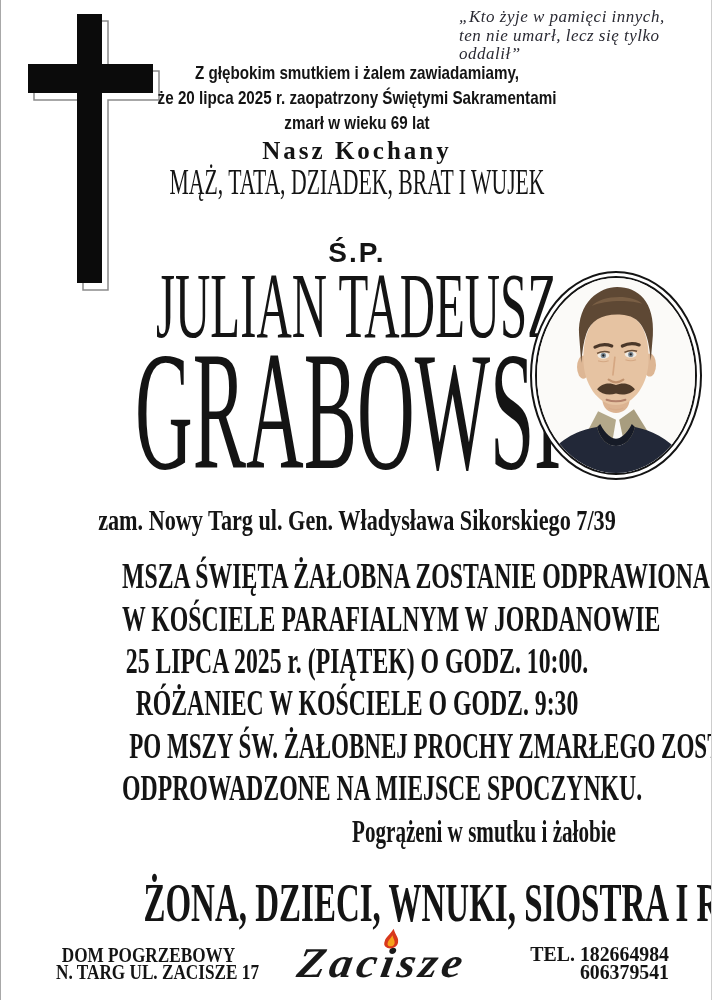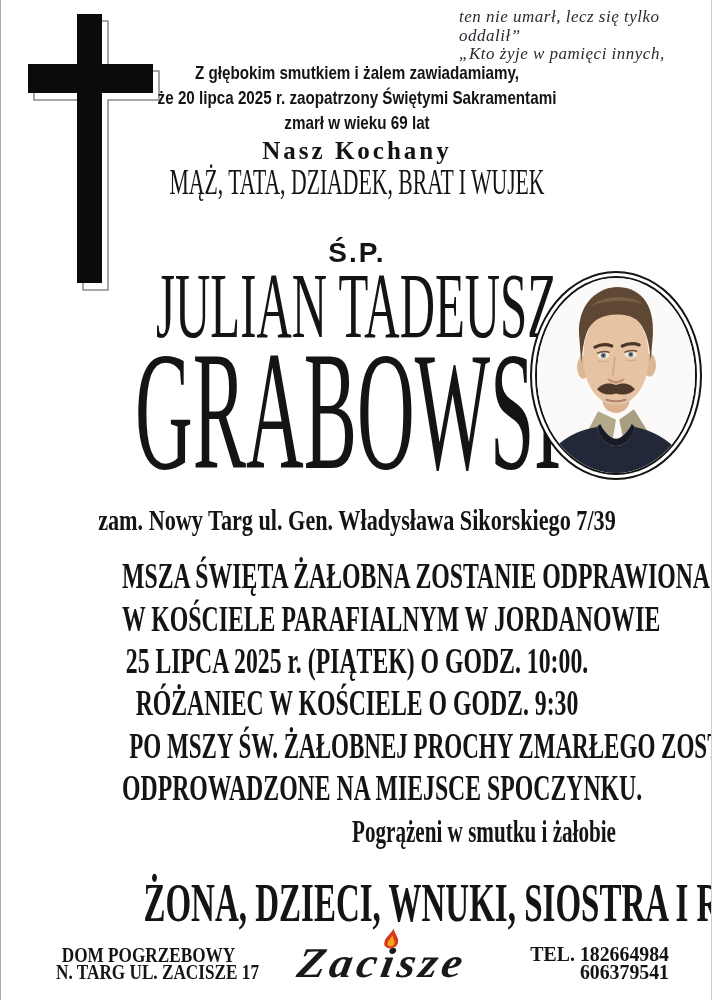--- a/index.html
+++ b/index.html
@@ -77,22 +77,22 @@
 <div class="page">
 
   <div class="cross-wrap">
     <svg width="150" height="295" viewBox="0 0 150 295" aria-hidden="true">
       <path d="M62,15 H87 V65 H138 V94 H87 V284 H62 V94 H13 V65 H62 Z" fill="#ffffff" stroke="#8a8a8a" stroke-width="1.5"></path>
       <path d="M56,8 H81 V58 H132 V87 H81 V277 H56 V87 H7 V58 H56 Z" fill="#0b0b0b"></path>
     </svg>
   </div>
 
   <div class="quote">
+    <div>„Kto żyje w pamięci innych,</div>
     <div>ten nie umarł, lecz się tylko oddalił”</div>
-    <div>„Kto żyje w pamięci innych,</div>
   </div>
 
   <div class="line cond announce-line a1">Z głębokim smutkiem i żalem zawiadamiamy,</div>
   <div class="line cond announce-line a2">że 20 lipca 2025 r. zaopatrzony Świętymi Sakramentami</div>
   <div class="line cond announce-line a3">zmarł w wieku 69 lat</div>
 
   <div class="line nasz">Nasz Kochany</div>
   <div class="line cond roles">MĄŻ, TATA, DZIADEK, BRAT I WUJEK</div>
   <div class="line sp">Ś.P.</div>
 

